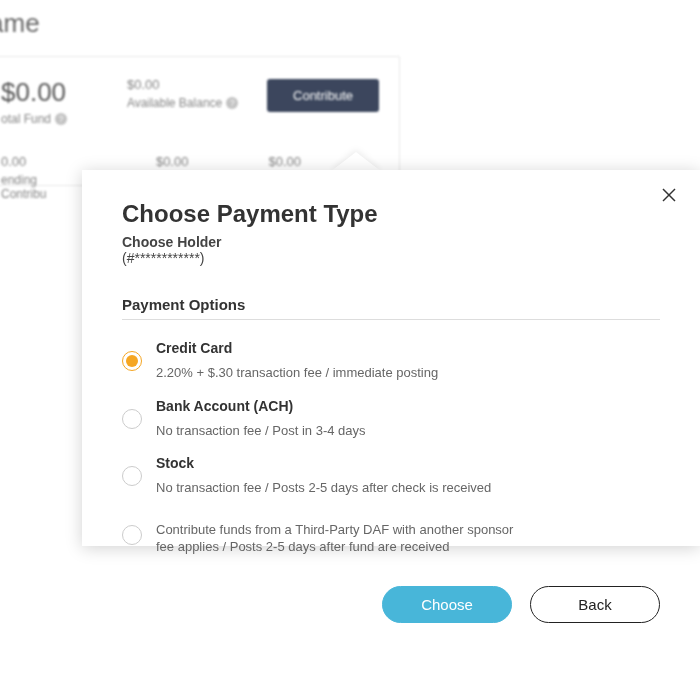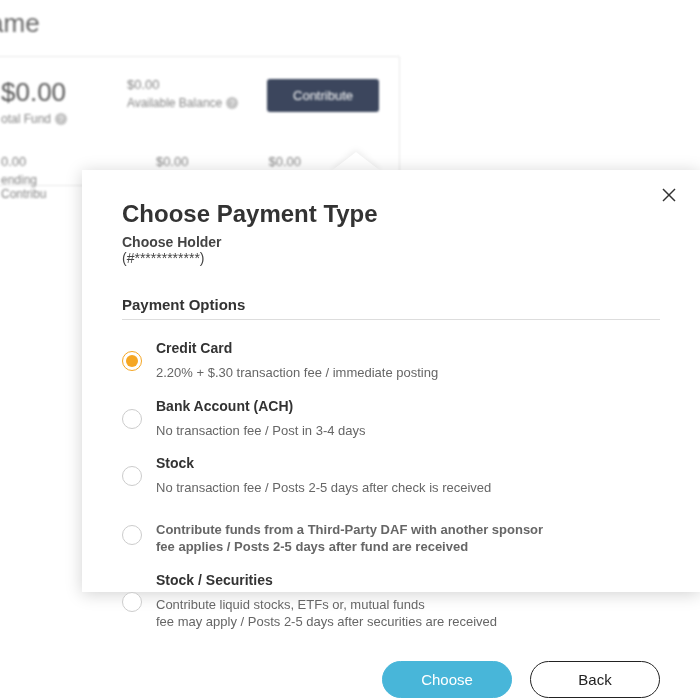--- a/index.html
+++ b/index.html
@@ -12,21 +12,21 @@
   .bg .amt-lg { font-size: 26px; font-weight: 400; color: #444; }
   .bg .amt-sm { font-size: 13px; color: #777; }
   .bg .lbl { font-size: 12px; color: #777; margin-top: 4px; display: flex; align-items: center; }
   .bg .q { display: inline-block; width: 12px; height: 12px; border-radius: 50%; background: #bbb; color: #fff; font-size: 9px; line-height: 12px; text-align: center; margin-left: 4px; }
   .bg .contribute { position: absolute; right: 20px; top: 22px; background: #26324b; color: #fff; font-size: 13px; padding: 9px 26px; border-radius: 3px; border: none; }
   .bg .row2 { display: flex; margin-top: 28px; }
   .bg .row2 .col { margin-right: 80px; }
 
   .pointer { position: absolute; top: 152px; left: 330px; width: 0; height: 0; border-left: 26px solid transparent; border-right: 26px solid transparent; border-bottom: 20px solid #fff; filter: drop-shadow(0 -2px 3px rgba(0,0,0,0.08)); z-index: 5; }
 
-  .modal { position: absolute; top: 170px; left: 82px; right: 0; width: 618px; height: 422px; background: #fff; box-shadow: 0 2px 16px rgba(0,0,0,0.18); padding: 30px 40px 24px 40px; z-index: 6; }
+  .modal { position: absolute; top: 170px; left: 82px; right: 0; width: 618px; height: 376px; background: #fff; box-shadow: 0 2px 16px rgba(0,0,0,0.18); padding: 30px 40px 24px 40px; z-index: 6; }
   .close { position: absolute; top: 16px; right: 22px; cursor: pointer; color: #333; }
   .close svg { width: 18px; height: 18px; }
   .modal h1 { font-size: 24px; font-weight: 600; color: #333; margin-bottom: 6px; }
   .modal .sub1 { font-size: 14px; font-weight: 600; color: #444; }
   .modal .sub2 { font-size: 14px; color: #444; }
   .section-head { font-size: 15px; font-weight: 600; margin-top: 30px; padding-bottom: 6px; border-bottom: 1px solid #ddd; }
   .options { margin-top: 14px; }
   .opt { display: flex; align-items: center; padding: 6px 0 10px 0; cursor: pointer; }
   .radio { flex: 0 0 20px; width: 20px; height: 20px; border-radius: 50%; border: 1px solid #ccc; margin-right: 14px; margin-top: 1px; position: relative; background: #fff; }
   .radio.sel { border-color: #f5a623; background: #fff; }
@@ -108,30 +108,22 @@
       <div class="opt">
         <div class="radio"></div>
         <div class="txt">
           <div class="t">Stock</div>
           <div class="d" style="white-space: pre-line;">No transaction fee / Posts 2-5 days after check is received</div>
         </div>
       </div>
       <div class="opt">
         <div class="radio"></div>
         <div class="txt">
-          <div class="d" style="white-space: pre-line; font-weight: bold;">Contribute funds from a Third-Party DAF with another sponsor
+          <div class="d" style="white-space: pre-line;">Contribute funds from a Third-Party DAF with another sponsor
 fee applies / Posts 2-5 days after fund are received</div>
-        </div>
-      </div>
-      <div class="opt">
-        <div class="radio"></div>
-        <div class="txt">
-          <div class="t">Stock / Securities</div>
-          <div class="d" style="white-space: pre-line;">Contribute liquid stocks, ETFs or, mutual funds
-fee may apply / Posts 2-5 days after securities are received</div>
         </div>
       </div>
     </div>
 
   <div class="actions">
     <button class="btn primary">Choose</button>
     <button class="btn">Back</button>
   </div>
 </div>
 

